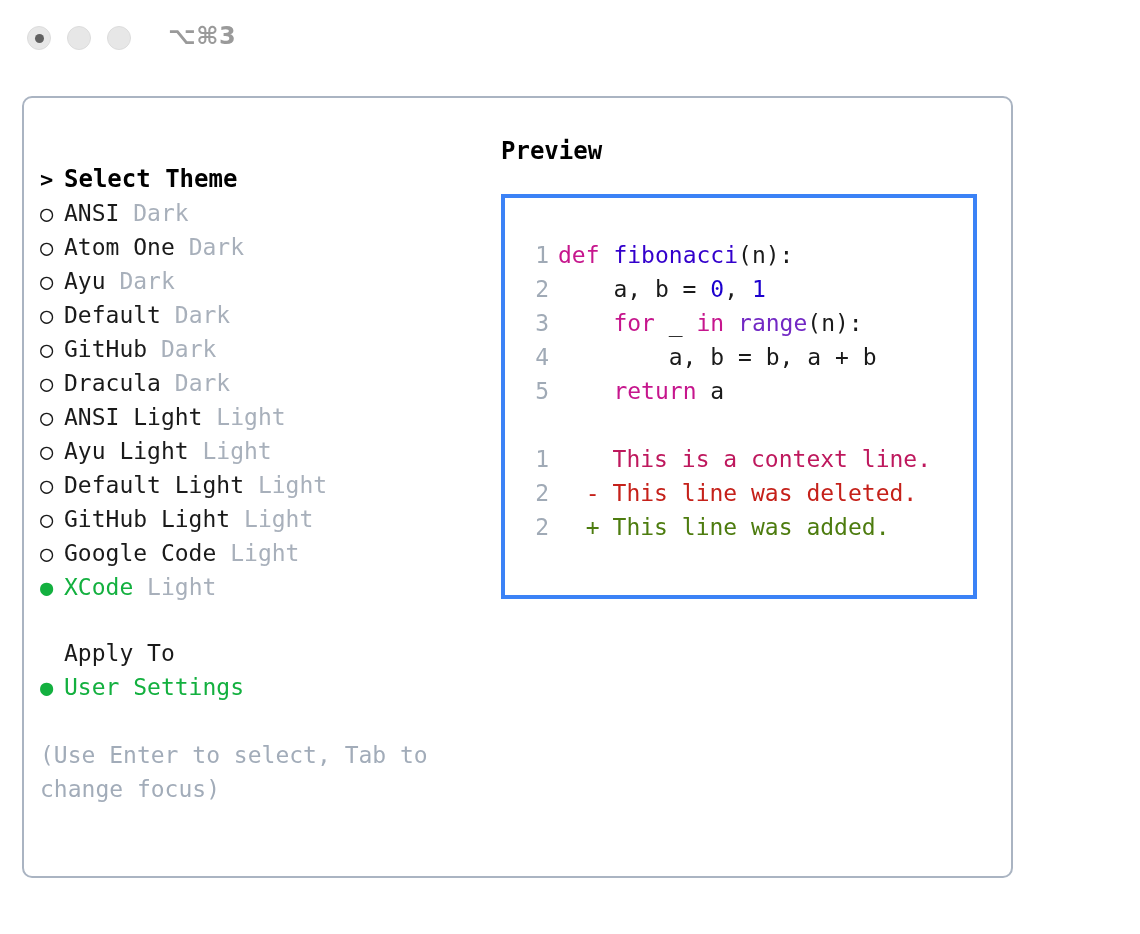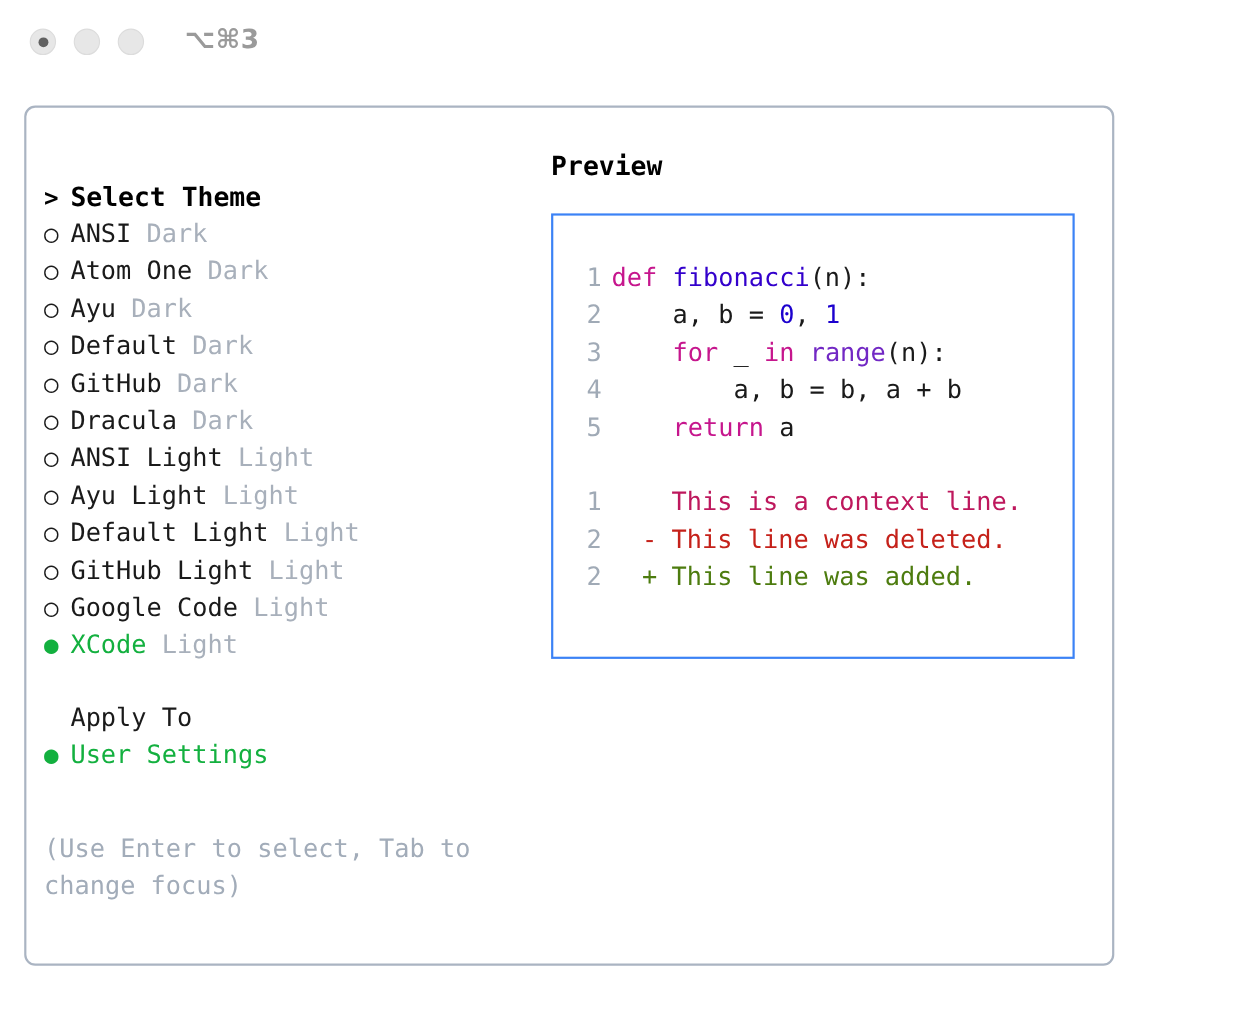--- a/index.html
+++ b/index.html
@@ -112,21 +112,21 @@
   .suffix {
     color: #a8b0bb;
   }
   .section-label {
     font-size: 23px;
     color: #1a1a1a;
   }
   #spacer-1 { height: 32px; }
   #spacer-2 { height: 34px; }
   #hint {
-    margin-top: 17px;
+    margin-top: 0;
     font-size: 23px;
     line-height: 34px;
     color: #a2acb9;
     width: 420px;
   }
 
   
   #right-col {
     position: absolute;
     left: 477px;
@@ -136,21 +136,21 @@
   #preview-title {
     font-size: 24px;
     font-weight: bold;
     color: #000000;
     line-height: 34px;
   }
   #preview-box {
     margin-top: 26px;
     width: 476px;
     height: 405px;
-    border: 2px solid #3b82f6;
+    border: 4px solid #3b82f6;
     box-sizing: border-box;
     background: #ffffff;
     padding: 40px 0 0 18px;
   }
   .code-line {
     font-size: 23px;
     line-height: 34px;
     white-space: pre;
     color: #1a1a1a;
   }

